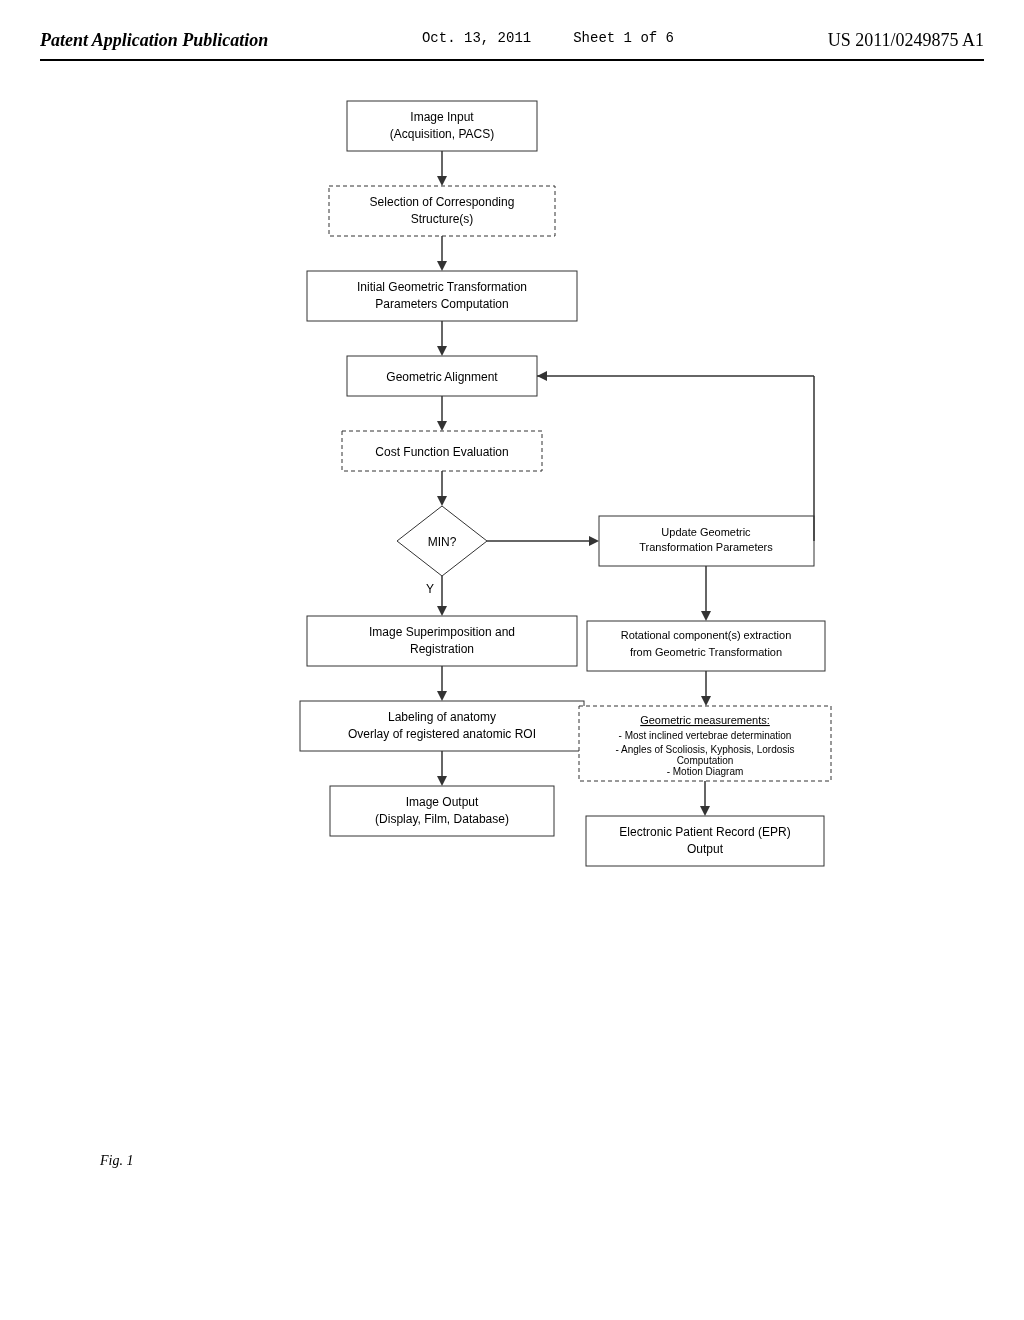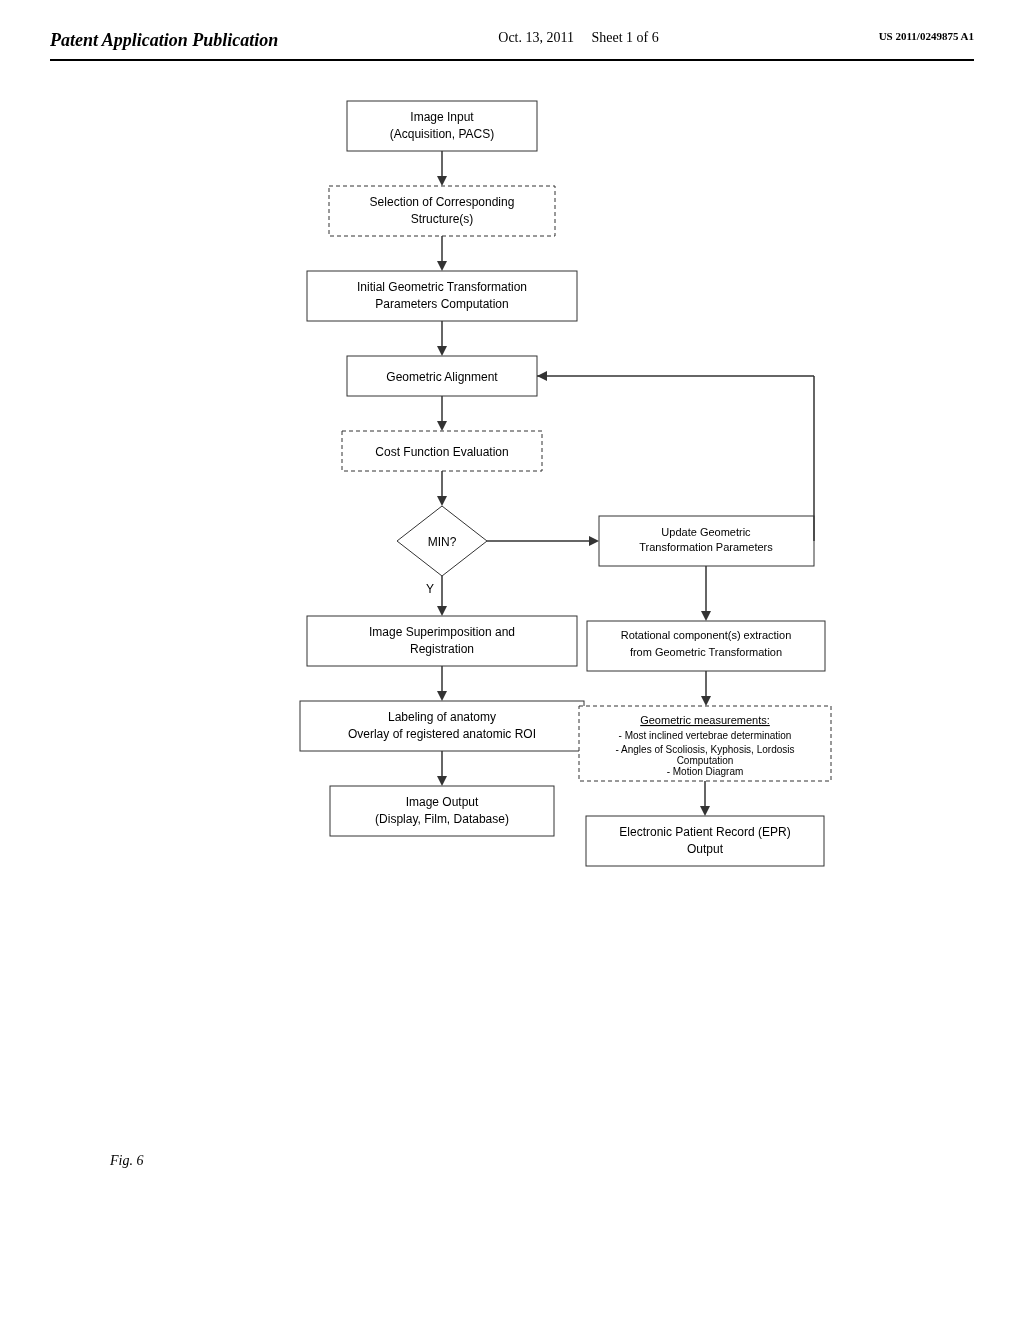--- a/index.html
+++ b/index.html
@@ -9,21 +9,21 @@
       width: 1024px;
       min-height: 1320px;
       position: relative;
       overflow-x: hidden;
     }
 
     .page {
       width: 1024px;
       min-height: 1320px;
       background: #fff;
-      padding: 30px 50px;
+      padding: 30px 40px;
       position: relative;
     }
 
     
     .header {
       display: flex;
       justify-content: space-between;
       align-items: flex-start;
       border-bottom: 2px solid #000;
       padding-bottom: 8px;
@@ -32,25 +32,26 @@
 
     .header-left {
       font-size: 18px;
       font-weight: bold;
       font-style: italic;
     }
 
     .header-center {
       text-align: right;
       font-size: 14px;
+      font-family: Liberation Mono, monospace;
     }
 
     .header-right {
-      font-size: 11px;
-      font-weight: bold;
+      font-size: 18px;
+      font-weight: normal;
     }
 
     
     .flowchart-area {
       display: flex;
       justify-content: flex-start;
       margin-top: 30px;
     }
 
     
@@ -168,15 +169,15 @@
       <polygon points="573,725 568,715 578,715" fill="#333"></polygon>
 
       <rect x="454" y="725" width="238" height="50" fill="white" stroke="#333" stroke-width="1"></rect>
       <text x="573" y="745" text-anchor="middle" font-size="12" font-family="Arial, sans-serif">Electronic Patient Record (EPR)</text>
       <text x="573" y="762" text-anchor="middle" font-size="12" font-family="Arial, sans-serif">Output</text>
 
     </svg>
   </div>
 
   <div style="margin-left: 60px; margin-top: 10px;">
-    <span style="font-size:14px; font-style:italic;">Fig. 6</span>
+    <span style="font-size:14px; font-style:italic;">Fig. 1</span>
   </div>
 </div>
 
 </body></html>

